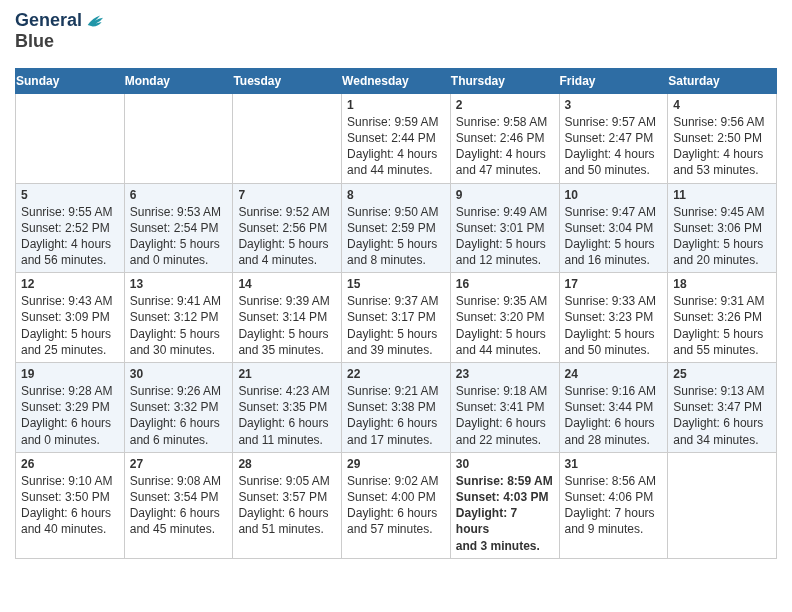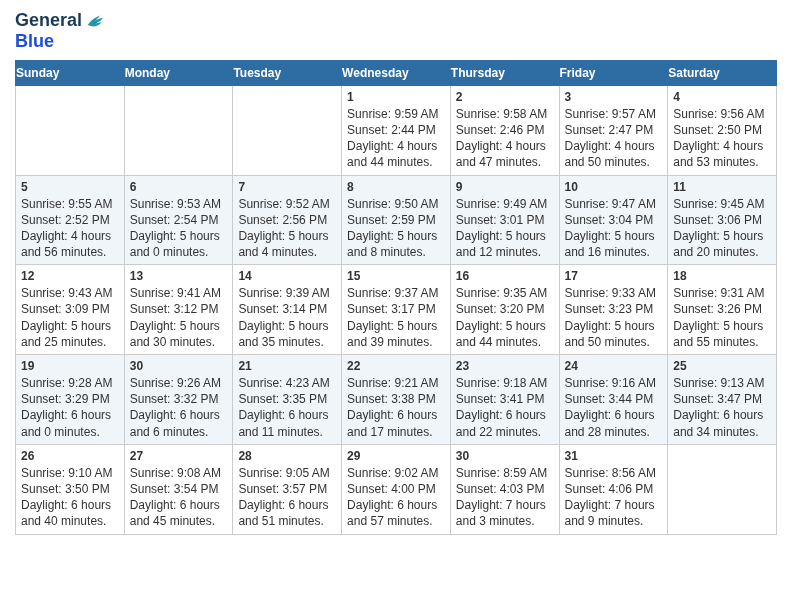--- a/index.html
+++ b/index.html
@@ -13,21 +13,21 @@
     .page {
       width: 792px;
       min-height: 612px;
       padding: 10px 15px 10px 15px;
       background: #fff;
     }
     .header {
       display: flex;
       justify-content: space-between;
       align-items: flex-start;
-      margin-bottom: 8px;
+      margin-bottom: 16px;
     }
     .logo {
       display: flex;
       align-items: center;
       gap: 0;
     }
     .logo-text {
       font-size: 18px;
       font-weight: bold;
       color: #1a3a5c;
@@ -99,21 +99,21 @@
 <div class="page">
   <div class="header">
     <div class="logo">
       <div>
         <div style="display:flex;align-items:center;">
           <span class="logo-text">General</span>
           <svg class="logo-icon" viewBox="0 0 30 25" xmlns="http://www.w3.org/2000/svg">
             <path d="M5 18 Q12 8 22 5 Q18 10 15 12 Q20 9 26 8 Q22 14 16 16 Q20 15 24 14 Q20 20 12 20 Z" fill="#2196a8"></path>
           </svg>
         </div>
-        <span class="logo-text" style="color:#1d4ed8;">Blue</span>
+        <span class="logo-text" style="color:#404040;">Blue</span>
       </div>
     </div>
     <div class="title-block">
       <div class="month-title"></div>
       <div class="location"></div>
     </div>
   </div>
 
   <table class="calendar-table">
     <thead>
@@ -338,21 +338,21 @@
           </td>
           <td>
             <span class="day-num">29</span>
             <div class="day-info" style="white-space: pre-line;">Sunrise: 9:02 AM
 Sunset: 4:00 PM
 Daylight: 6 hours
 and 57 minutes.</div>
           </td>
           <td>
             <span class="day-num">30</span>
-            <div class="day-info" style="white-space: pre-line;">Sunrise: 8:59 AM
+            <div class="day-info" style="white-space: pre-line; font-weight: bold;">Sunrise: 8:59 AM
 Sunset: 4:03 PM
 Daylight: 7 hours
 and 3 minutes.</div>
           </td>
           <td>
             <span class="day-num">31</span>
             <div class="day-info" style="white-space: pre-line;">Sunrise: 8:56 AM
 Sunset: 4:06 PM
 Daylight: 7 hours
 and 9 minutes.</div>

